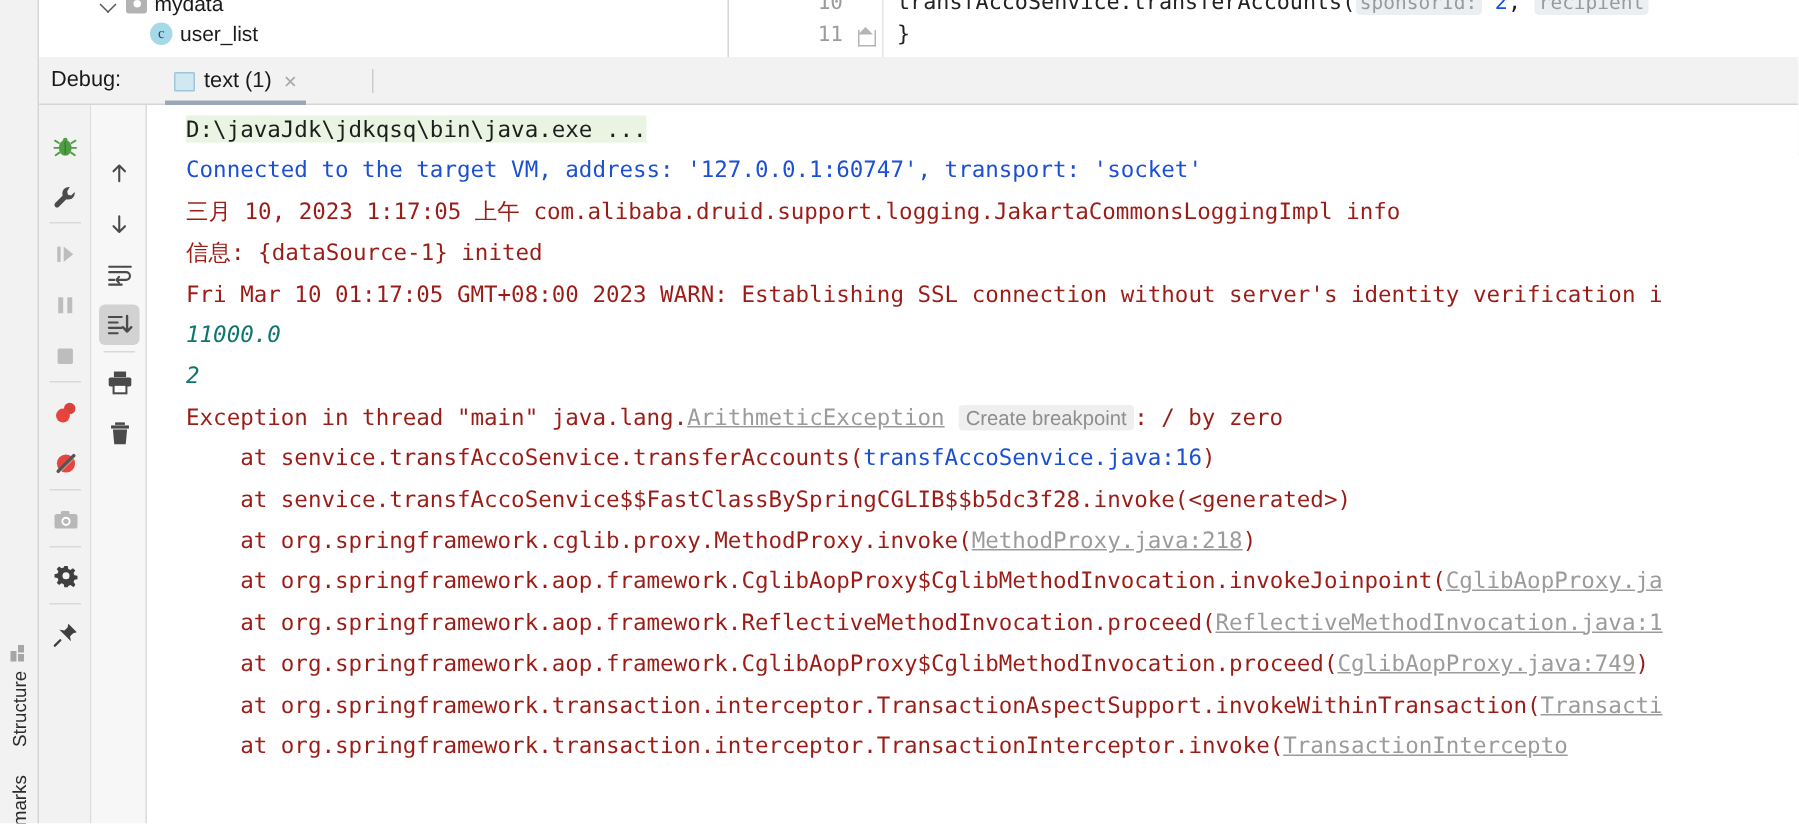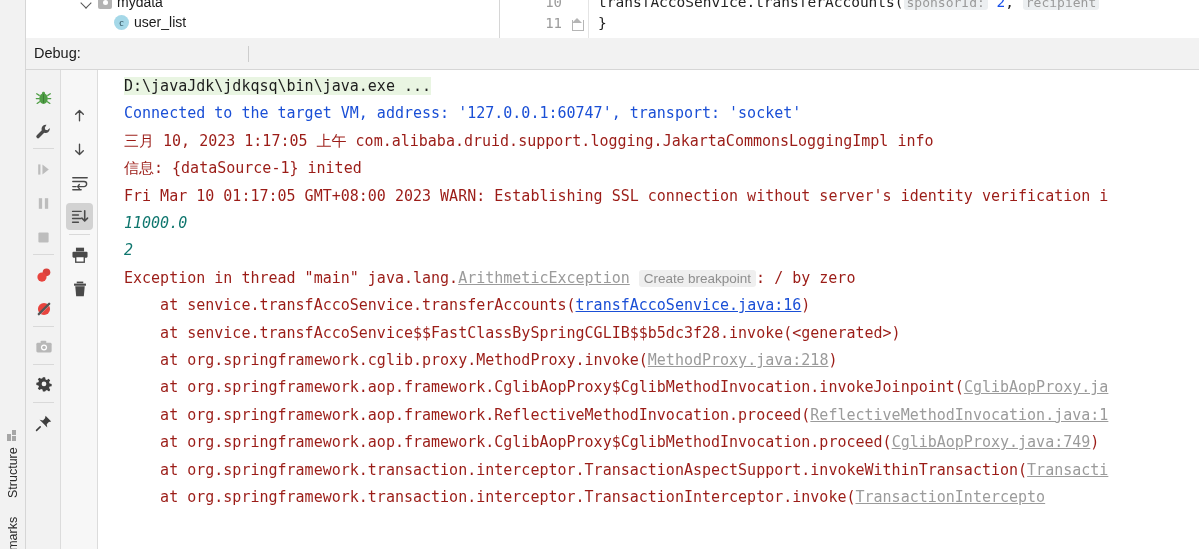--- a/index.html
+++ b/index.html
@@ -8,21 +8,21 @@
     width: 1199px; height: 549px;
     overflow: hidden;
     background: #ffffff;
     font-family: "Liberation Sans", sans-serif;
     -webkit-font-smoothing: antialiased;
   }
   #app { position: relative; width: 1199px; height: 549px; background: #fff; }
 
   
   .editor-strip { position: absolute; left: 0; top: 0; width: 1199px; height: 38px; background: #fff; }
-  .proj-pane { position: absolute; left: 26px; top: 0; width: 474px; height: 38px; background: #fff; border-right: 1px solid #d6d6d6; }
+  .proj-pane { position: absolute; left: 12px; top: 0; width: 474px; height: 38px; background: #fff; border-right: 1px solid #d6d6d6; }
   .tree-row { position: absolute; display: flex; align-items: center; font-size: 14px; color: #1a1a1a; white-space: nowrap; }
   .tree-row.r1 { left: 55px; top: -6px; }
   .tree-row.r2 { left: 88px; top: 14px; }
   .chev { width: 13px; height: 13px; margin-right: 4px; position: relative; display: inline-block; }
   .chev::before {
     content: ""; position: absolute; left: 1px; top: 3px;
     width: 7px; height: 7px; border-right: 1.6px solid #555; border-bottom: 1.6px solid #555;
     transform: rotate(45deg);
   }
   .ico-db { width: 14px; height: 13px; background: #b3b3b3; border-radius: 2px; margin-right: 5px; position: relative; }
@@ -76,21 +76,21 @@
   .selbg { background: #d2d2d2; border-radius: 4px; width: 27px; height: 27px; position: absolute; left: 5px; top: 3px; }
 
   
   .console { position: absolute; left: 98px; top: 70px; width: 1101px; height: 479px; background: #fff; overflow: hidden; }
   .cline { position: absolute; left: 26px; white-space: pre; font-family: "DejaVu Sans Mono", monospace;
            font-size: 15px; line-height: 18px; }
   .c-cmd  { color: #1d1d1d; background: #e9f5e2; }
   .c-blue { color: #1a4fd6; }
   .c-red  { color: #9b1c17; }
   .c-black{ color: #0f766e; font-style: italic; }
-  .lnk-blue { color: #1a4fd6; text-decoration: underline; }
+  .lnk-blue { color: #1a4fd6; }
   .lnk-gray { color: #9b9b9b; text-decoration: underline; }
   .cls-gray { color: #9b9b9b; text-decoration: underline; text-align: right; }
   .bp-badge { background: #efefef; color: #8e8e8e; border-radius: 3px; padding: 1px 5px; font-family: "Liberation Sans", sans-serif; font-size: 13.5px; }
 
   svg { display: block; }
 </style>
 </head>
 <body>
 
 <div id="app">
@@ -116,20 +116,26 @@
         <span class="fold"></span>
       </div>
       <div class="code-sep"></div>
       <div class="code-line l10"><span>transfAccoSenvice.transferAccounts(</span><span class="hint">sponsorId:</span> <span class="num-lit">2</span><span>,</span> <span class="hint">recipient</span></div>
       <div class="code-line l11">}</div>
     </div>
   </div>
 
   <div class="tabbar">
     <span class="dbg-label">Debug:</span>
+    <div class="dbg-tab">
+      <span class="tab-ico"></span>
+      <span class="tab-text">text (1)</span>
+      <span class="tab-close">×</span>
+      <span class="sel-underline"></span>
+    </div>
     <span class="tab-divider"></span>
   </div>
 
   <div class="leftbar">
     <div class="vert-item structure">
       <span>Structure</span>
       <span class="vsq">
           <i></i>
           <i></i>
           <i></i>

